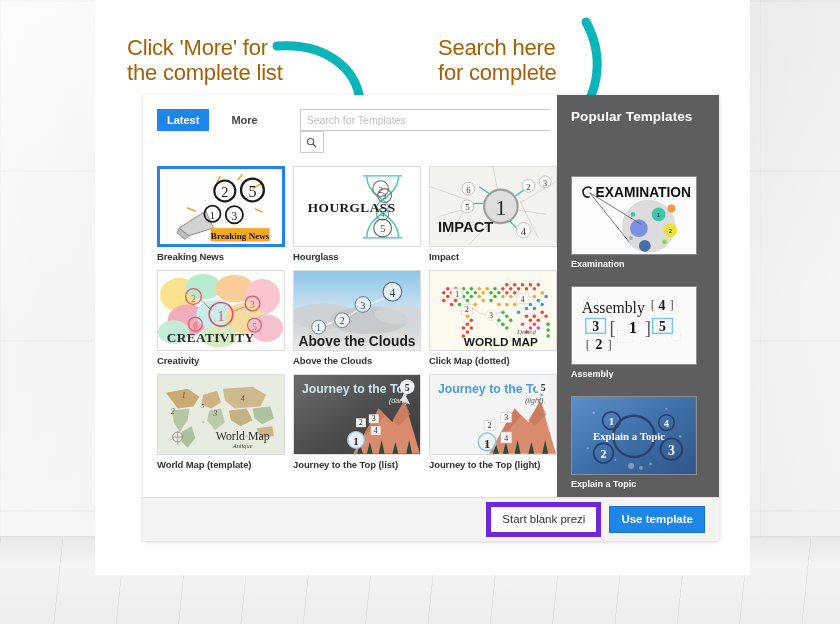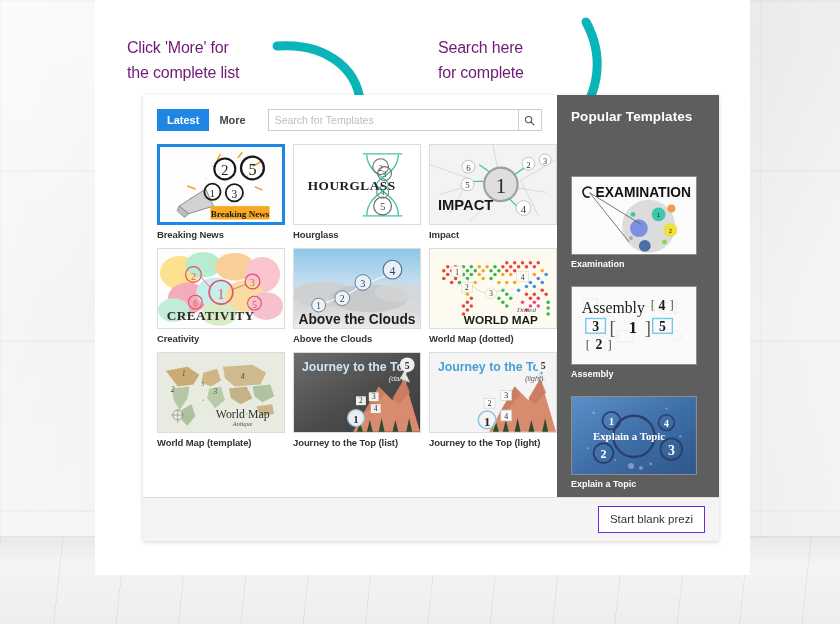--- a/index.html
+++ b/index.html
@@ -35,47 +35,47 @@
   }
 
   
   #white-sheet {
     position: absolute; left: 95px; top: 0px; width: 655px; height: 575px;
     background: #fff;
   }
 
   
   .annot {
-    position: absolute; color: #701a75;
-    font-size: 16px; line-height: 25px; font-weight: 400; letter-spacing: -.2px;
+    position: absolute; color: #a16207;
+    font-size: 22px; line-height: 25px; font-weight: 400; letter-spacing: -.2px;
     white-space: pre-line;
   }
   #annot-left { left: 127px; top: 35px; }
   #annot-right { left: 438px; top: 35px; }
   #arrows { position: absolute; left: 0; top: 0; width: 840px; height: 624px; pointer-events: none; }
 
   
   #dialog {
     position: absolute; left: 143px; top: 95px; width: 576px; height: 446px;
     background: #fff; box-shadow: 0 1px 4px rgba(0,0,0,.18);
     display: flex; flex-direction: column;
   }
   #dialog-body { display: flex; flex: 1; min-height: 0; }
 
   
   #main-col { width: 424px; padding: 14px 0 0 14px; background: #fff; }
   #dialog-title { font-size: 14.5px; font-weight: bold; color: #2b2b2b; margin-bottom: 12px; }
 
-  #toolbar { display: flex; align-items: flex-start; gap: 0; margin-bottom: 13px; }
+  #toolbar { display: flex; align-items: flex-start; gap: 12px; margin-bottom: 13px; }
   .tab {
     font-size: 11px; font-weight: bold; padding: 4px 10px; cursor: pointer;
     border: 0; background: transparent; color: #444; line-height: 14px;
   }
   .tab.active { background: #1e87e5; color: #fff; }
-  #search-wrap { display: flex; margin-left: 12px; }
+  #search-wrap { display: flex; margin-left: 20px; flex-direction: column; }
   #search-input {
     width: 250px; height: 22px; border: 1px solid #ccc; border-right: 0;
     font-size: 10.5px; padding: 0 6px; color: #333;
     font-family: "Liberation Sans", sans-serif; background: #fff; outline: none;
   }
   #search-input::placeholder { color: #bdbdbd; }
   #search-btn {
     width: 24px; height: 22px; border: 1px solid #ccc; background: #fff;
     cursor: pointer; display: flex; align-items: center; justify-content: center; padding: 0;
   }
@@ -100,21 +100,21 @@
   .side-thumb { width: 126px; height: 79px; border: 1px solid #8d8d8d; position: relative; overflow: hidden; background:#fff;}
   .side-label { font-size: 9px; font-weight: bold; color: #fff; margin-top: 4px; }
 
   
   #footer {
     height: 44px; background: #f4f4f4; border-top: 1px solid #e0e0e0;
     display: flex; align-items: center; justify-content: flex-end; gap: 8px; padding-right: 14px;
   }
   .btn { font-size: 11.5px; padding: 5px 11px; cursor: pointer; line-height: 15px;
          font-family: "Liberation Sans", sans-serif; }
-  #btn-blank { background: #fff; border: 1px solid #6d28d9; color: #333; }
+  #btn-blank { background: #fff; border: 5px solid #6d28d9; color: #333; }
   #btn-use { background: #1e87e5; border: 1px solid #1874c8; color: #fff; font-weight: bold; }
 
   
   .art { position: absolute; inset: 0; }
 </style>
 </head>
 <body>
 
 <div id="bg-wall"></div>
 <div id="bg-floor-edge"></div>
@@ -441,21 +441,21 @@
               <rect x="32" y="34" width="11" height="10" fill="#fdfbf0" stroke="#d8d8d8" stroke-width=".6"></rect>
               <text x="37.5" y="42" font-size="7.5" text-anchor="middle" font-family="Liberation Serif, serif" fill="#333">2</text>
               <circle cx="62" cy="45" r="5.5" fill="#fdfbf0" stroke="#d8d8d8" stroke-width=".6"></circle>
               <text x="62" y="48" font-size="7.5" text-anchor="middle" font-family="Liberation Serif, serif" fill="#333">3</text>
               <rect x="88" y="23" width="12" height="10" fill="#fdfbf0" stroke="#d8d8d8" stroke-width=".6"></rect>
               <text x="94" y="31" font-size="7.5" text-anchor="middle" font-family="Liberation Serif, serif" fill="#333">4</text>
               <text x="98" y="64" font-size="7" font-style="italic" text-anchor="middle" font-family="Liberation Serif, serif" fill="#555">Dotted</text>
               <text x="72" y="76" font-size="12" font-weight="bold" text-anchor="middle" font-family="Liberation Sans, sans-serif" fill="#1a1a1a">WORLD MAP</text>
             </svg>
           </div>
-          <div class="tpl-label">World Map (dotted)</div>
+          <div class="tpl-label">Click Map (dotted)</div>
         </div>
 
         <div class="tpl">
           <div class="tpl-thumb">
             <svg class="art" viewBox="0 0 128 81">
               <rect width="128" height="81" fill="#e8ece0"></rect>
               <g opacity=".9">
                 <path d="M8 18 L30 14 L42 22 L36 32 L20 34 Z" fill="#c8a569"></path>
                 <path d="M14 36 L32 34 L30 46 L22 58 L16 48 Z" fill="#b2c4a0"></path>
                 <path d="M24 58 L34 52 L38 64 L30 74 L24 68 Z" fill="#a8bd97"></path>
@@ -655,14 +655,15 @@
             <text x="101" y="59" font-size="14" font-weight="bold" text-anchor="middle" font-family="Liberation Serif, serif" fill="#fff">3</text>
           </svg>
         </div>
         <div class="side-label">Explain a Topic</div>
       </div>
     </div>
   </div>
 
   <div id="footer">
     <button class="btn" id="btn-blank">Start blank prezi</button>
+    <button class="btn" id="btn-use">Use template</button>
   </div>
 </div>
 
 </body></html>

